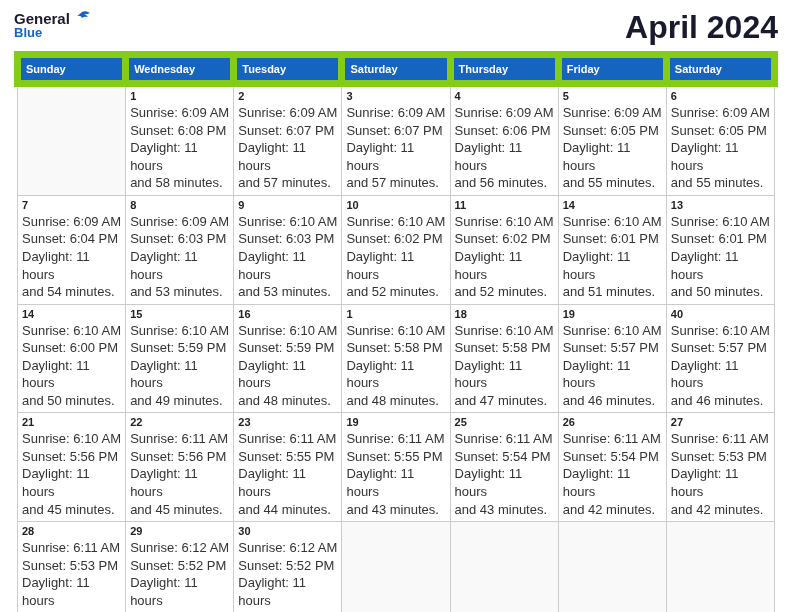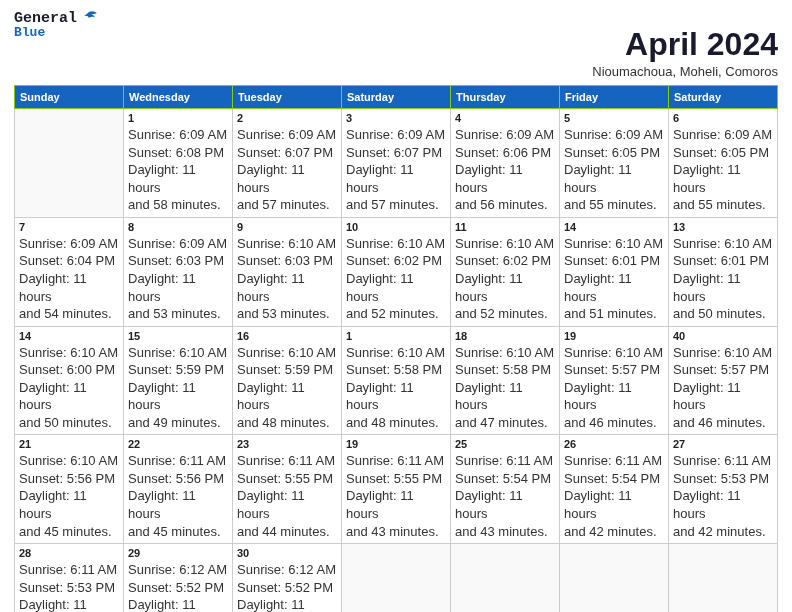--- a/index.html
+++ b/index.html
@@ -20,61 +20,59 @@
     }
     .header {
       display: flex;
       align-items: flex-start;
       justify-content: space-between;
       margin-bottom: 6px;
     }
     .logo {
       display: flex;
       gap: 2px;
-      font-family: Liberation Mono, monospace;
     }
     .logo-general {
       font-size: 15px;
       font-weight: bold;
       color: #1a1a2e;
     }
     .logo-blue {
       font-size: 13px;
       font-weight: bold;
       color: #1565c0;
     }
     .title-block {
       text-align: right;
     }
     .month-title {
       font-size: 32px;
       font-weight: bold;
       color: #1a1a2e;
       line-height: 1.1;
-      margin-top: 17px;
     }
     .location {
       font-size: 13px;
       color: #333;
       margin-top: 2px;
     }
     .calendar {
       border-collapse: collapse;
       width: 100%;
       flex: 1;
       font-size: 9px;
     }
     .calendar th {
       background: #1565c0;
       color: #fff;
       text-align: left;
       padding: 5px 5px;
       font-size: 11px;
       font-weight: bold;
-      border: 1px solid #84cc16;
+      border: 7px solid #84cc16;
       margin-left: 32px;
     }
     .calendar td {
       border: 1px solid #ccc;
       vertical-align: top;
       padding: 3px 4px;
       width: calc(100% / 7);
       height: 88px;
     }
     .day-number {
@@ -107,21 +105,20 @@
           <span class="logo-general">General</span>
           <svg width="20" height="16" viewBox="0 0 20 16" style="margin-left:2px;margin-top:-2px;">
             <path d="M10 2 Q14 0 18 3 Q14 5 10 4 Q14 4 16 7 Q12 6 10 8 Q9 5 5 6 Q8 4 10 2Z" fill="#1565c0"></path>
           </svg>
         </div>
         <span class="logo-blue" style="margin-top:-2px;">Blue</span>
       </div>
     </div>
     <div class="title-block">
       <div class="month-title">April 2024</div>
-      <div class="location">Nioumachoua, Moheli, Comoros</div>
     </div>
   </div>
 
   <table class="calendar">
     <thead>
       <tr>
         <th>Sunday</th>
         <th>Wednesday</th>
         <th>Tuesday</th>
         <th>Saturday</th>

